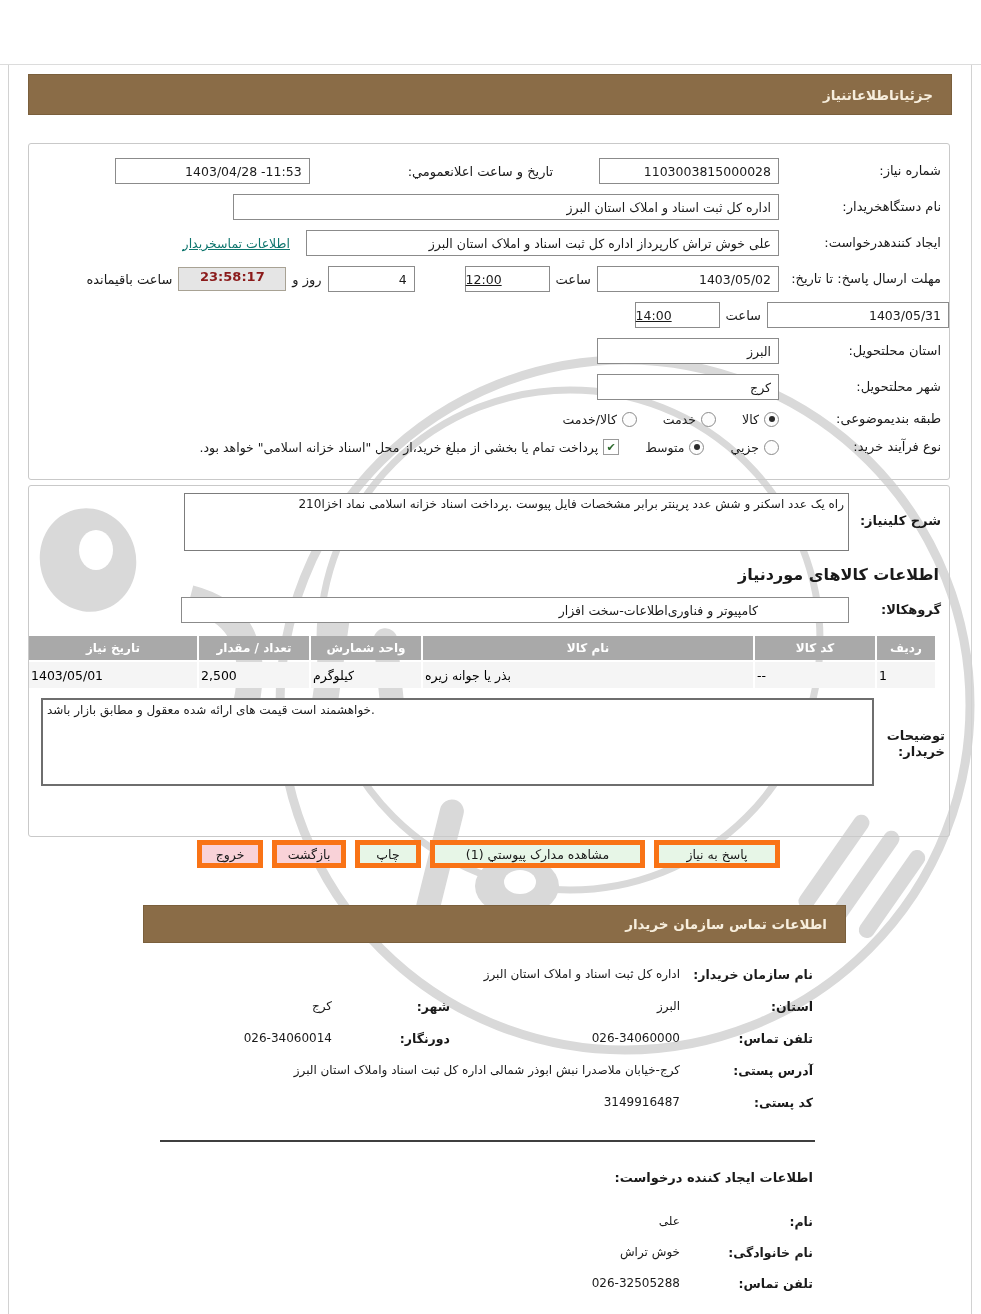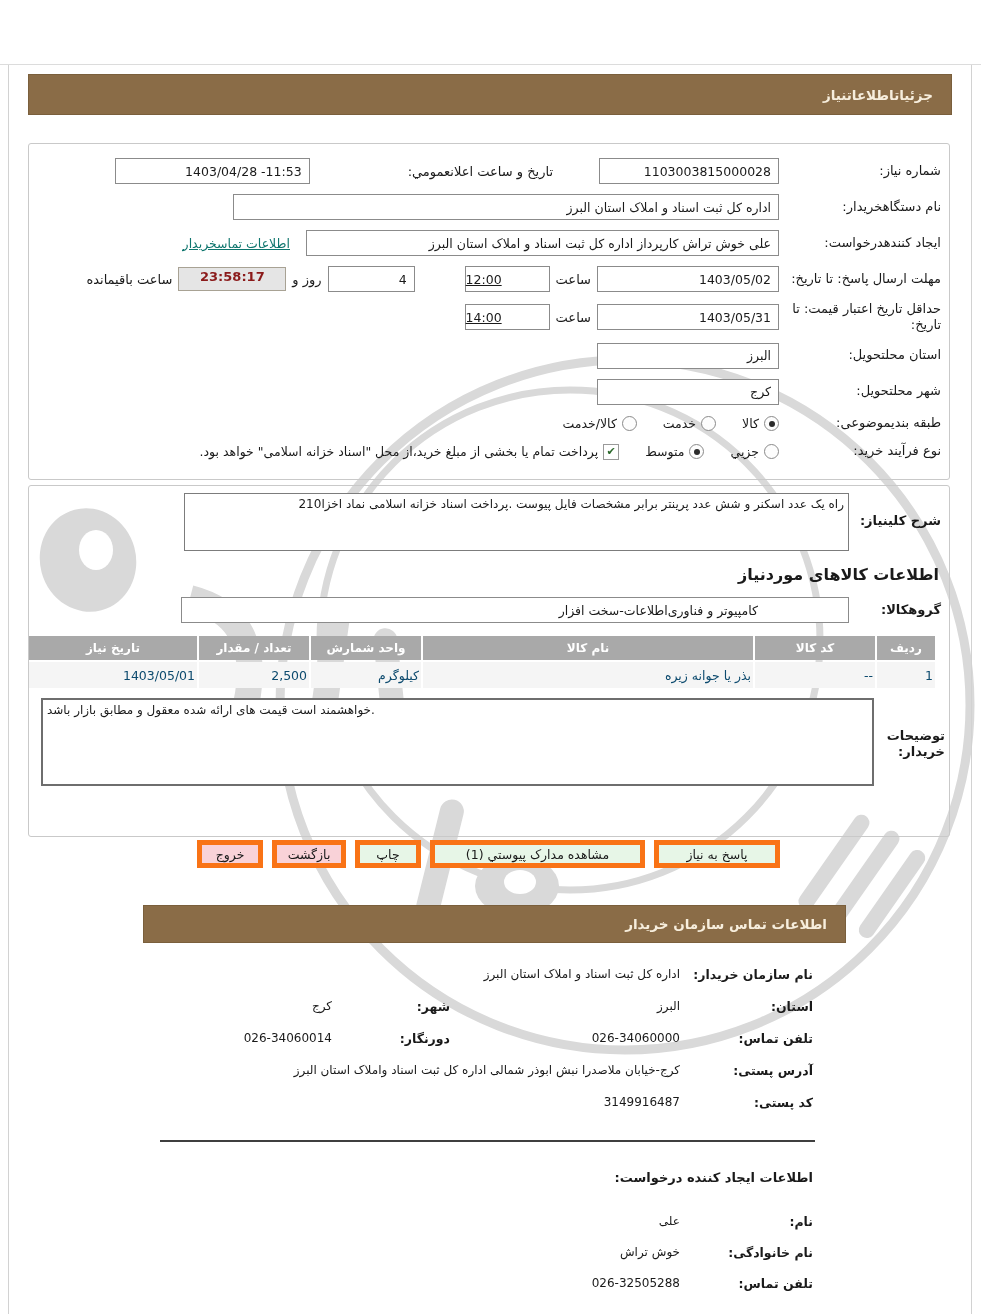--- a/index.html
+++ b/index.html
@@ -46,21 +46,21 @@
             align-items:center;justify-content:center;font-size:11px;color:#2d6a2d;font-weight:bold;
             flex:0 0 auto;margin-left:5px;}
 
   .ta{background:#fff;border:1px solid #7c7c7c;box-sizing:border-box;font-size:12px;padding:2px 4px;overflow:hidden;}
   #desc-ta{width:665px;height:58px;direction:rtl;text-align:right;line-height:1.35;}
   #notes-ta{width:833px;height:88px;border-width:2px;border-color:#6e6e6e;direction:ltr;text-align:left;line-height:1.35;}
   .sec-title{font-weight:bold;font-size:16px;padding:14px 10px 4px 0;}
 
   table.goods{border-collapse:separate;border-spacing:2px 2px;margin:10px 12px 0 12px;width:896px;table-layout:fixed;}
   table.goods th{background:#a9a9a9;color:#fff;font-size:12px;font-weight:bold;height:24px;padding:0 2px;}
-  table.goods td{background:#f5f5f5;color:#0c4a6e;font-size:12.5px;height:26px;text-align:right;padding:0 2px;}
+  table.goods td{background:#f5f5f5;color:#000000;font-size:12.5px;height:26px;text-align:left;padding:0 2px;}
   td.num, th.num{direction:ltr;}
 
   .btnrow{position:absolute;top:840px;left:0;width:981px;display:flex;direction:rtl;gap:9px;
           padding-right:201px;box-sizing:border-box;z-index:3;}
   .btn{height:28px;border:5px solid #f97316;display:flex;align-items:center;justify-content:center;
        font-size:12.5px;box-sizing:border-box;cursor:pointer;background:#e7f6e7;}
   .btn.pink{background:#f9d2d8;}
   #btn-reply{width:126px;} #btn-docs{width:215px;} #btn-print{width:66px;}
   #btn-back{width:74px;} #btn-exit{width:66px;}
 
@@ -146,21 +146,20 @@
       <span>4</span>
     </div>
     <span class="minilabel">روز و</span>
     <div class="timer">
       <span>23:58:17</span>
     </div>
     <span class="minilabel">ساعت باقیمانده</span>
   </div>
 
   <div class="frow">
-    <span class="flabel">حداقل تاریخ اعتبار قیمت: تا تاریخ:</span>
     <div class="fbox ltr" style="width:182px;">
       <span>1403/05/31</span>
     </div>
     <span class="minilabel">ساعت</span>
     <div class="fbox ctr" style="width:85px;">
       <span>14:00</span>
     </div>
   </div>
 
   <div class="frow">

